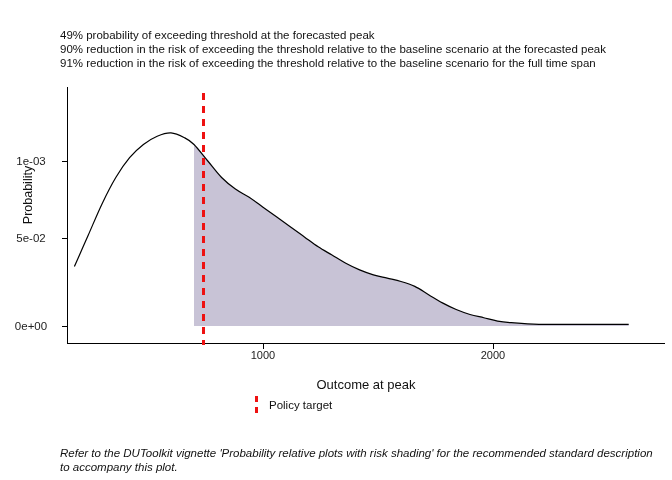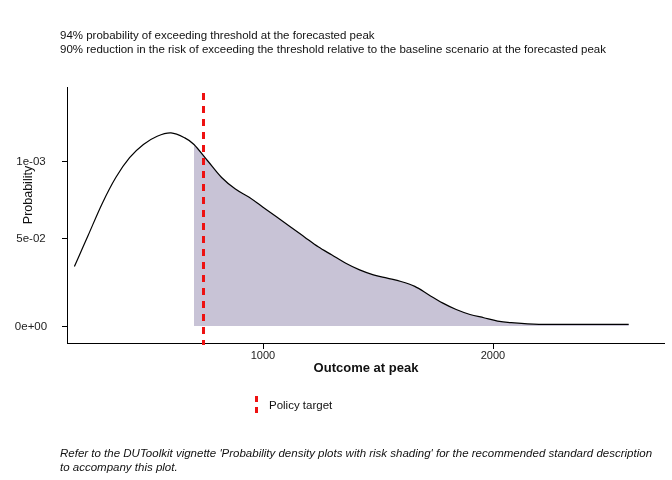--- a/index.html
+++ b/index.html
@@ -36,22 +36,22 @@
     position:absolute;text-align:center;width:60px;
     font-size:11px;color:#222;line-height:12px;top:349px;
   }
 
   .y-axis-title{
     position:absolute;left:-22px;top:188px;width:100px;
     transform:rotate(-90deg);transform-origin:center center;
     text-align:center;font-size:12.5px;color:#111;
   }
   .x-axis-title{
-    position:absolute;left:236px;top:360px;width:260px;
-    text-align:center;font-size:13px;color:#111;font-weight:bold;
+    position:absolute;left:236px;top:377px;width:260px;
+    text-align:center;font-size:13px;color:#111;
   }
 
   svg.curve{position:absolute;left:0;top:0;width:672px;height:480px;}
 
   .vline{
     position:absolute;left:202px;top:93px;width:3px;height:252px;
     background:repeating-linear-gradient(
       to bottom,
       #ee1111 0px,#ee1111 7px,
       rgba(255,255,255,0) 7px,rgba(255,255,255,0) 13px);
@@ -79,22 +79,23 @@
     font-size:11.5px;line-height:14px;font-style:italic;color:#111;
   }
 </style>
 </head>
 <body>
 
 <div class="plot-root">
 
 
   <div class="subtitles">
-    <div>94% probability of exceeding threshold at the forecasted peak</div>
+    <div>49% probability of exceeding threshold at the forecasted peak</div>
     <div>90% reduction in the risk of exceeding the threshold relative to the baseline scenario at the forecasted peak</div>
+    <div>91% reduction in the risk of exceeding the threshold relative to the baseline scenario for the full time span</div>
   </div>
 
   <div class="axis-line y-axis"></div>
   <div class="axis-line x-axis"></div>
 
   <div class="tick y-tick" style="top:161px;"></div>
   <div class="tick y-tick" style="top:238px;"></div>
   <div class="tick y-tick" style="top:326px;"></div>
 
   <div class="ytick-label" style="left:6px;top:155px;">1e-03</div>
@@ -117,14 +118,14 @@
 
   <div class="vline"></div>
 
   <div class="legend">
     <div class="legend-item">
       <span class="legend-key-line"></span>
       <span class="legend-label">Policy target</span>
     </div>
   </div>
 
-  <div class="caption">Refer to the DUToolkit vignette 'Probability density plots with risk shading' for the recommended standard description to accompany this plot.</div>
+  <div class="caption">Refer to the DUToolkit vignette 'Probability relative plots with risk shading' for the recommended standard description to accompany this plot.</div>
 </div>
 
 </body></html>

